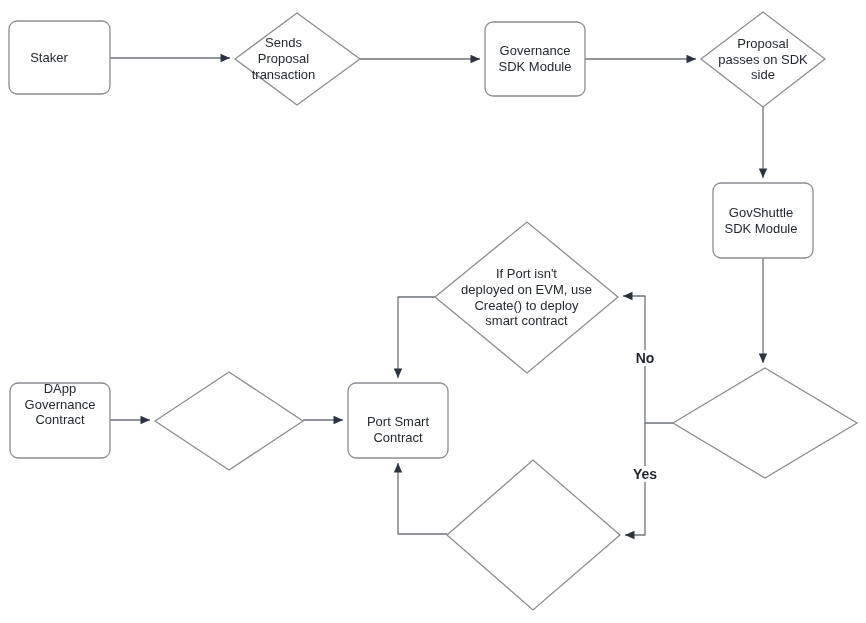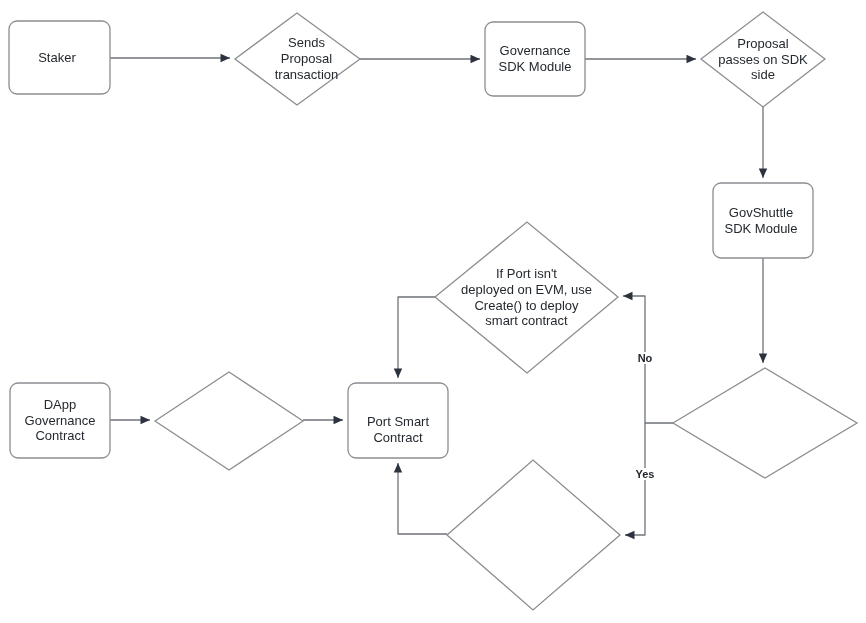--- a/index.html
+++ b/index.html
@@ -23,21 +23,21 @@
     white-space:pre-line;
     font-size:13px;line-height:1.22;
     color:var(--text);
     pointer-events:none;
   }
   .edge-label{
     position:absolute;
     transform:translate(-50%,-50%);
     background:var(--background);
     padding:0 3px;
-    font-size:11px;font-weight:bold;
+    font-size:14px;font-weight:bold;
     color:var(--edge_label_text);
   }
 </style>
 </head>
 <body>
 
 <div class="canvas">
 
   <svg class="connector-layer" width="866" height="623" viewBox="0 0 866 623" xmlns="http://www.w3.org/2000/svg">
     <defs>
@@ -68,23 +68,23 @@
       <rect x="10" y="383" width="100" height="75" rx="8"></rect>
       <polygon points="235,59 297,13 360,59 297,105"></polygon>
       <polygon points="701,59 763,12 825,59 763,107"></polygon>
       <polygon points="673,423 765,368 857,423 765,478"></polygon>
       <polygon points="435,297 527,222 618,297 527,373"></polygon>
       <polygon points="447,535 533,460 620,535 533,610"></polygon>
       <polygon points="155,421 229,372 303,421 229,470"></polygon>
     </g>
   </svg>
 
-  <div class="node-label" style="left:17px;top:21px;width:80px;height:73px">Staker</div>
+  <div class="node-label" style="left:9px;top:21px;width:80px;height:73px">Staker</div>
 
-  <div class="node-label" style="left:244px;top:13px;width:125px;height:92px">Sends
+  <div class="node-label" style="left:221px;top:13px;width:125px;height:92px">Sends
 Proposal
 transaction</div>
 
   <div class="node-label" style="left:485px;top:22px;width:100px;height:74px">Governance
 SDK Module</div>
 
   <div class="node-label" style="left:701px;top:12px;width:124px;height:95px">Proposal
 passes on SDK
 side</div>
 
@@ -94,21 +94,21 @@
 
   <div class="node-label" style="left:435px;top:222px;width:183px;height:151px">If Port isn't
 deployed on EVM, use
 Create() to deploy
 smart contract</div>
 
 
   <div class="node-label" style="left:348px;top:383px;width:100px;height:94px">Port Smart
 Contract</div>
 
-  <div class="node-label" style="left:10px;top:383px;width:100px;height:75px">DApp
+  <div class="node-label" style="left:10px;top:367px;width:100px;height:75px">DApp
 Governance
 Contract</div>
 
 
   <div class="edge-label" style="left:645px;top:358px">No</div>
 
   <div class="edge-label" style="left:645px;top:474px">Yes</div>
 
 </div>
 

